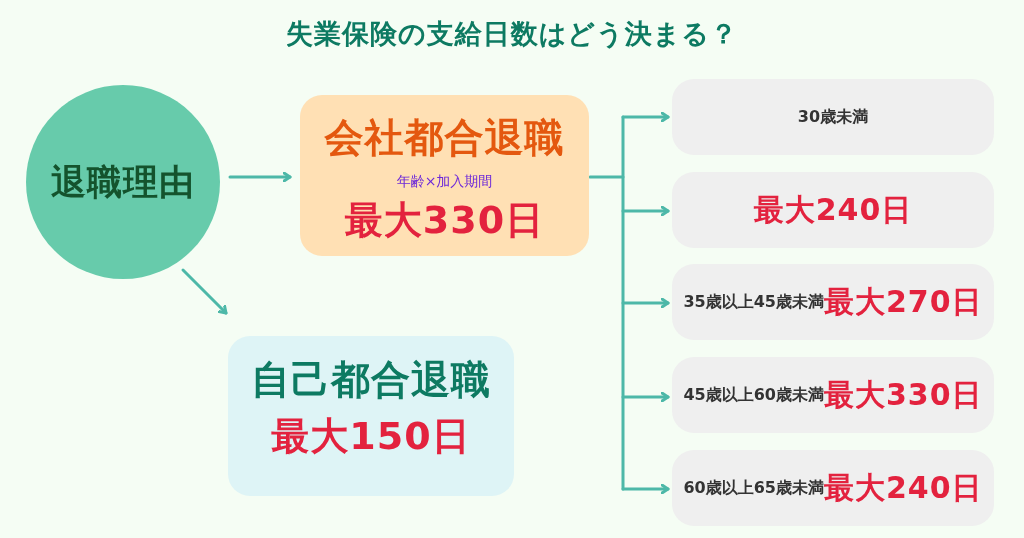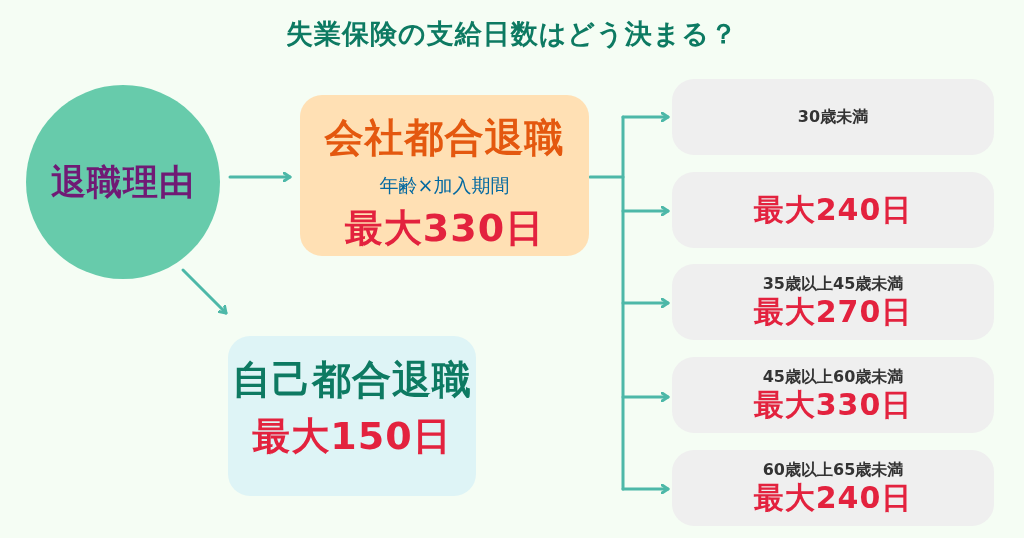--- a/index.html
+++ b/index.html
@@ -14,45 +14,45 @@
     text-align: center; font-size: 27px; font-weight: bold;
     color: #0d7a62; letter-spacing: 1px;
   }
   .circle {
     position: absolute; left: 26px; top: 85px;
     width: 194px; height: 194px; border-radius: 50%;
     background: #67cbab;
     display: flex; align-items: center; justify-content: center;
   }
   .circle span {
-    color: #701a75; font-weight: bold; font-size: 35px; letter-spacing: 1px;
+    color: #14532d; font-weight: bold; font-size: 35px; letter-spacing: 1px;
   }
   .box {
     position: absolute; border-radius: 22px;
     display: flex; flex-direction: column; align-items: center;
     text-align: center;
   }
   .box-company {
     left: 300px; top: 95px; width: 289px; height: 161px;
     background: #ffe0b4;
   }
   .box-self {
-    left: 228px; top: 336px; width: 248px; height: 160px;
+    left: 228px; top: 336px; width: 286px; height: 160px;
     background: #def4f6;
   }
   .box .heading { font-size: 39px; font-weight: bold; margin-top: 16px; letter-spacing: 1px; }
   .box-company .heading { color: #e4580f; }
   .box-self .heading { color: #0d7a62; margin-top: 17px; }
-  .box .sub { font-size: 19px; color: #0369a1; margin-top: 8px; }
+  .box .sub { font-size: 14px; color: #6d28d9; margin-top: 8px; }
   .box-self .sub { margin-top: 10px; }
   .box .big { font-size: 38px; font-weight: bold; color: #e3223e; margin-top: 4px; letter-spacing: 1px; }
   .age-box {
     position: absolute; left: 672px; width: 322px; height: 76px;
     background: #efefef; border-radius: 22px;
-    display: flex; flex-direction: column; align-items: center; justify-content: center;
+    display: flex; flex-direction: row; align-items: center; justify-content: center;
   }
   .age-box .age { font-size: 16px; font-weight: bold; color: #333; line-height: 20px; }
   .age-box .days { font-size: 30px; font-weight: bold; color: #e3223e; line-height: 36px; letter-spacing: 1px; }
   svg.arrows { position: absolute; left: 0; top: 0; }
 </style>
 </head>
 <body>
 
 <div class="title">失業保険の支給日数はどう決まる？</div>
 

